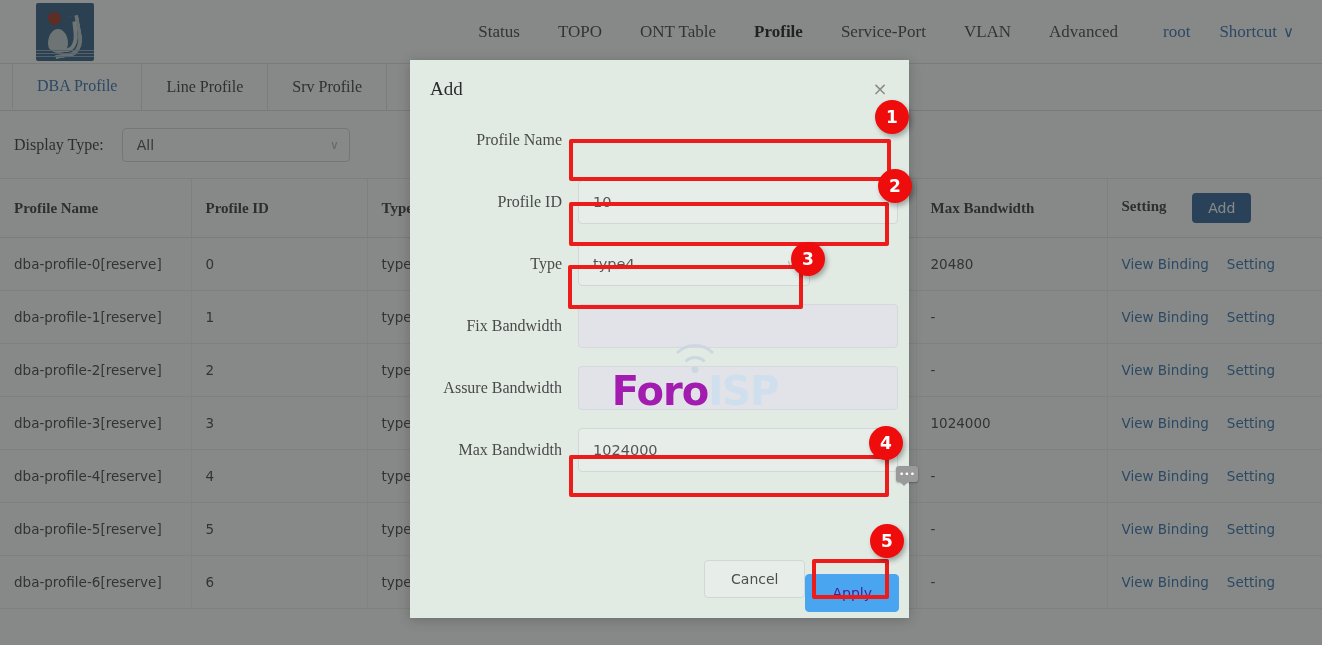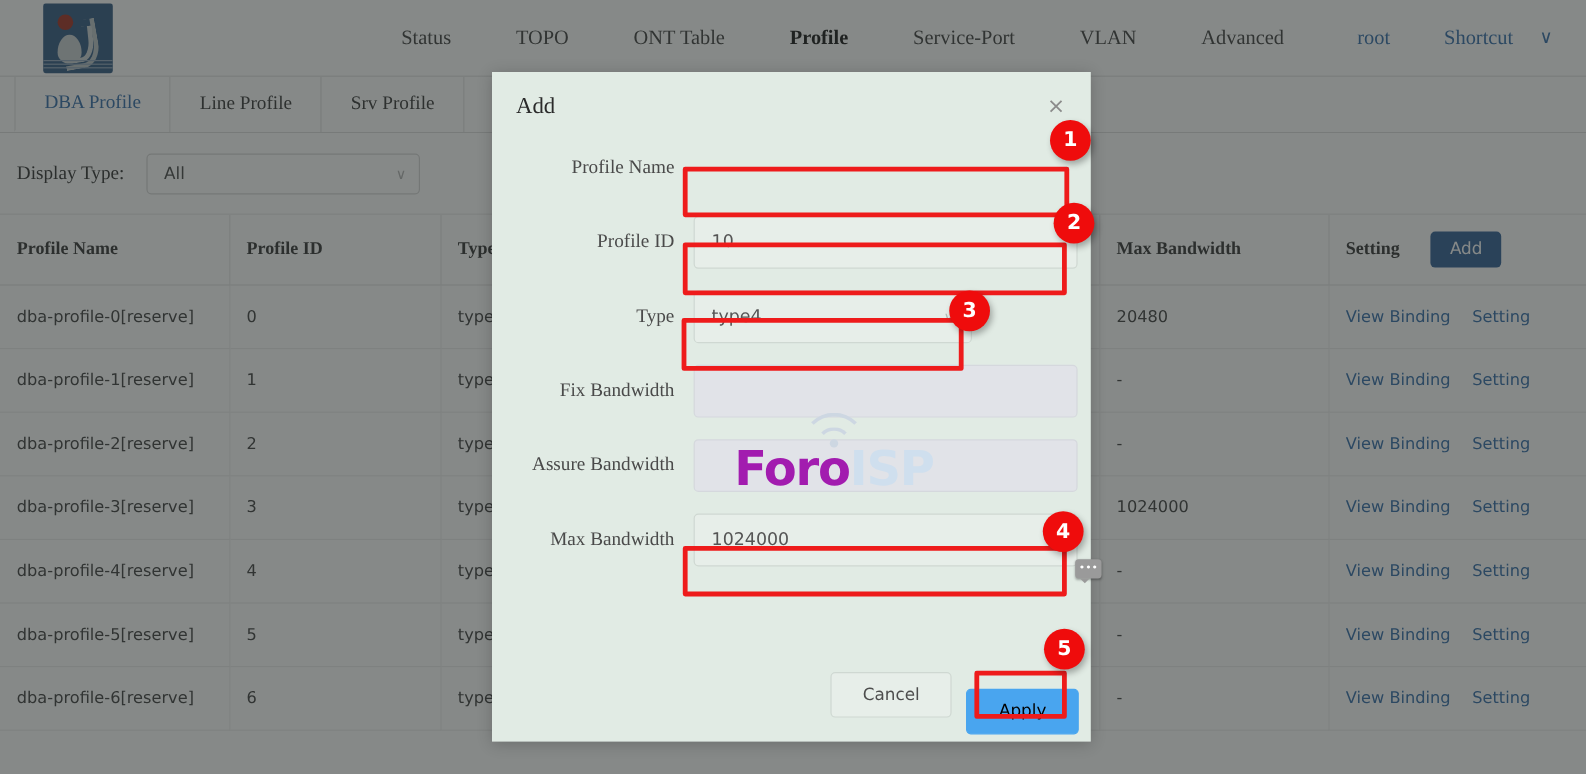--- a/index.html
+++ b/index.html
@@ -43,21 +43,21 @@
     position:absolute; left:12px; top:26px; width:20px; height:24px;
     background:#c7ced1; border-radius: 50% 50% 50% 50% / 62% 62% 38% 38%;
   }
   .logo-mark .lines { position:absolute; left:0; bottom:3px; width:100%; height:10px; }
   .logo-mark .lines i { display:block; height:1px; background:#8fa5bb; margin-top:2px; }
   .logo-text {
     font-family: "DejaVu Sans", sans-serif;
     font-weight: bold; font-size: 46px; color:#9e2a1d;
     letter-spacing: -1px; margin-left: 14px; line-height: 1;
   }
-  .nav { display:flex; align-items:center; margin-left: auto; padding-right: 18px; gap: 16px; }
+  .nav { display:flex; align-items:center; margin-left: auto; padding-right: 18px; gap: 0; }
   .nav a {
     color:#3b3b3b; text-decoration:none; font-size: 17px;
     padding: 0 19px; white-space: nowrap;
   }
   .nav a.active { font-weight: bold; color:#111; }
   .nav a.user { color:#2f6aa8; padding-right: 10px; padding-left: 26px; }
   .nav a.shortcut { color:#2f6aa8; padding-right: 6px; text-align: center; }
   .nav .caret { color:#2f6aa8; font-size: 15px; padding-right: 10px; }
 
   .tabs {
@@ -137,28 +137,28 @@
     display:flex; align-items:center; padding: 0 14px;
     font-family:"DejaVu Sans", sans-serif; font-size: 14.5px; color:#555;
   }
   .fctl.disabled { background:#e1e3e8; border-color:#d5d8dd; }
   .fctl.select { width: 232px; justify-content: space-between; }
   .fctl .chev { color:#b6bdb8; font-size: 12px; }
 
   .dlg-foot {
     position:absolute; left:12px; right:0; bottom:0; height: 78px;
     display:flex; align-items:center; justify-content:flex-end;
-    padding-right: 10px; gap: 12px;
+    padding-right: 10px; gap: 0;
   }
   .btn {
     font-family:"DejaVu Sans", sans-serif; font-size: 14px;
     border-radius: 4px; padding: 10px 26px; border:1px solid #cfd8d2;
     background:#e7eee9; color:#4d4d4d;
   }
-  .btn.primary { background:#49a5ef; border-color:#49a5ef; color:#000000;margin-top:28px; }
+  .btn.primary { background:#49a5ef; border-color:#49a5ef; color:#4c1d95;margin-top:28px; }
 
   
   .watermark {
     position:absolute; left: 170px; top: 222px; width: 230px;
     text-align:center; pointer-events:none;
   }
   .watermark .arc { position:relative; height: 26px; }
   .watermark .arc .a1, .watermark .arc .a2 {
     position:absolute; left:50%; transform:translateX(-50%);
     border: 3px solid #cdd7e2; border-bottom-color:transparent;

